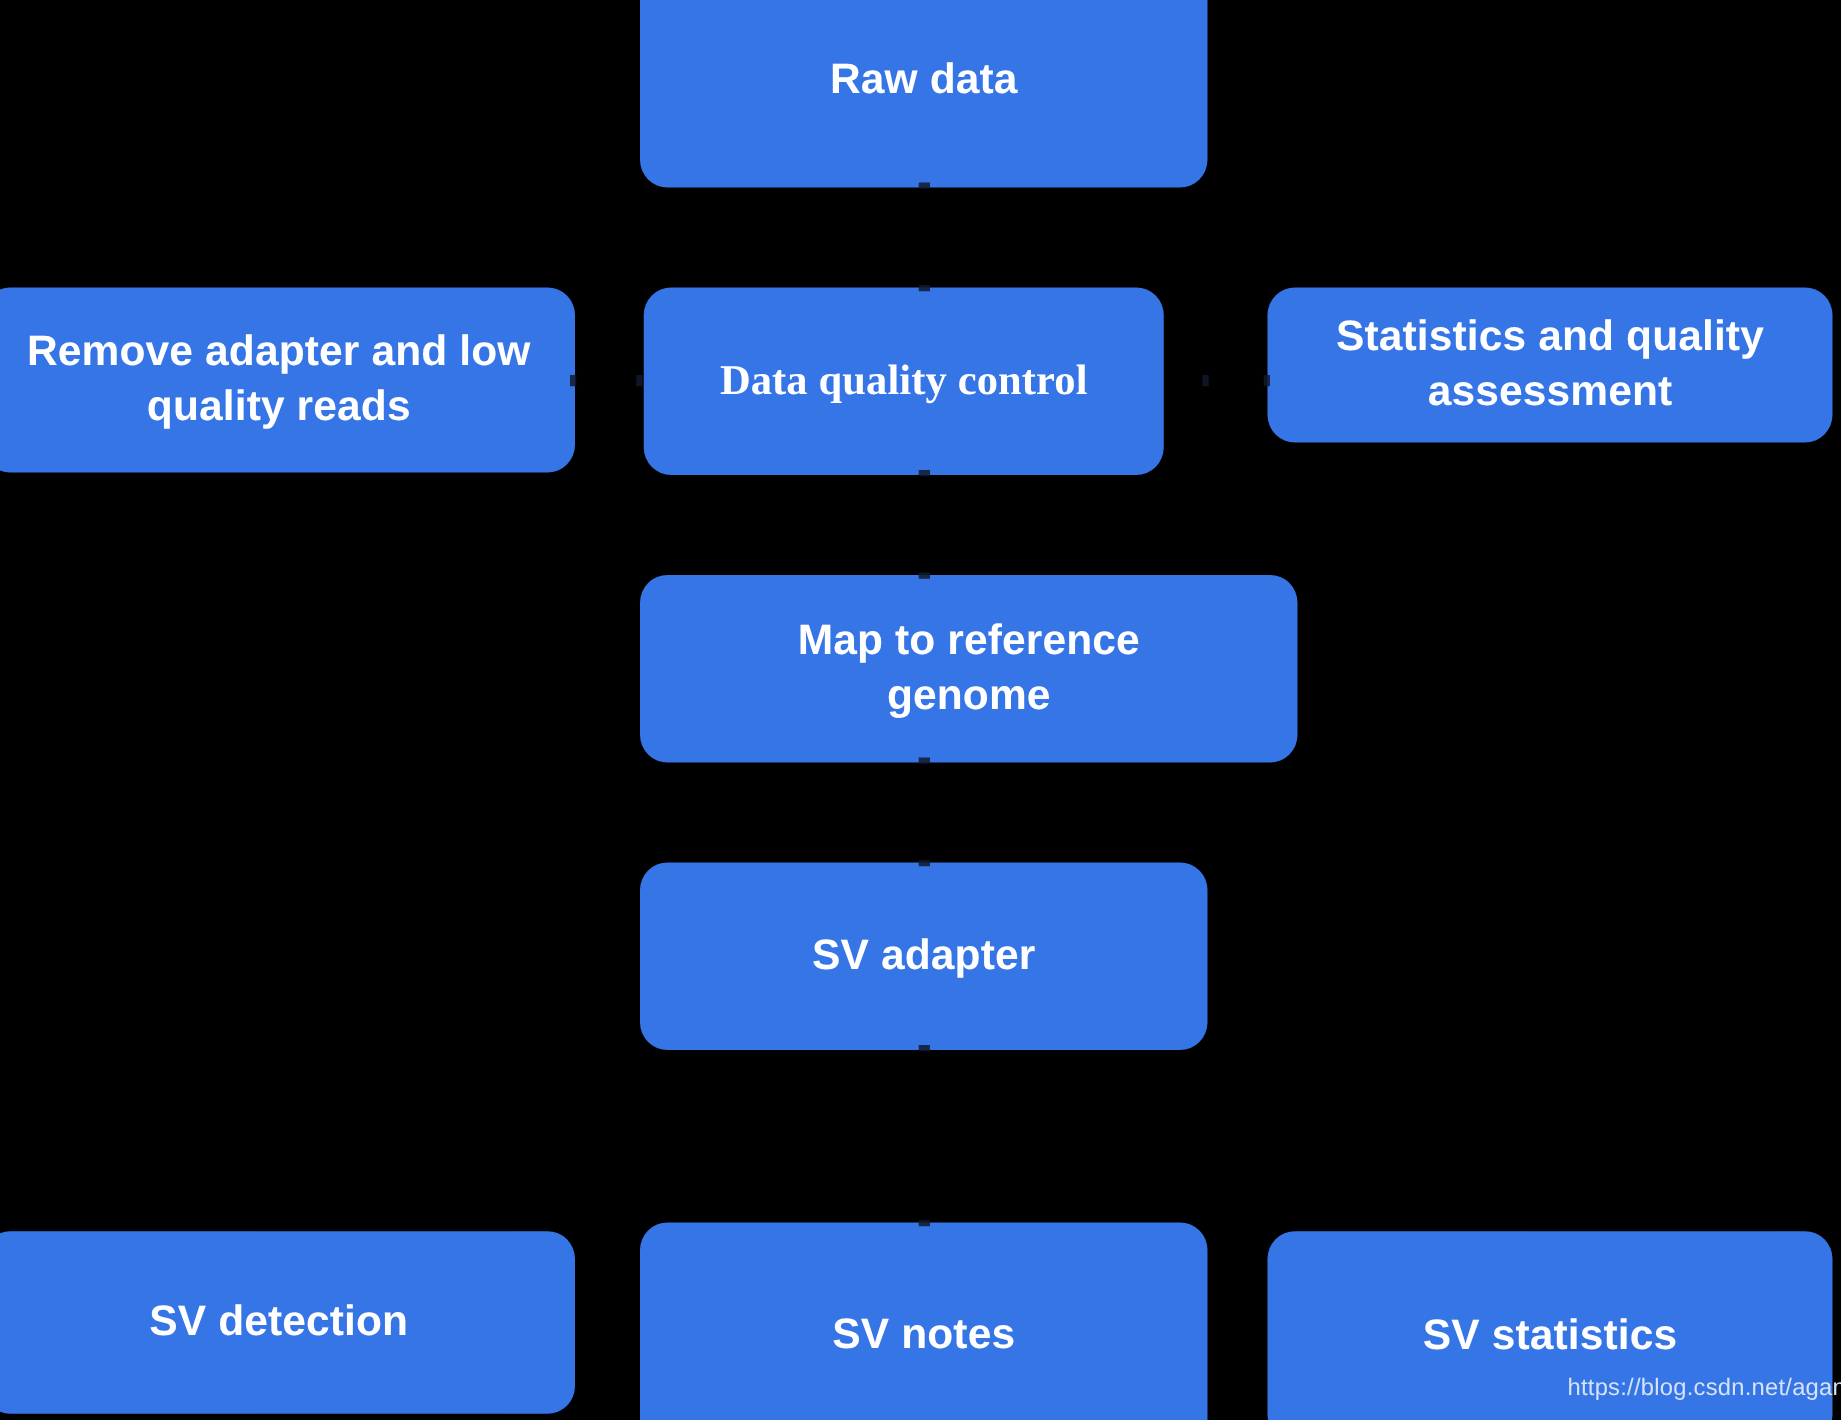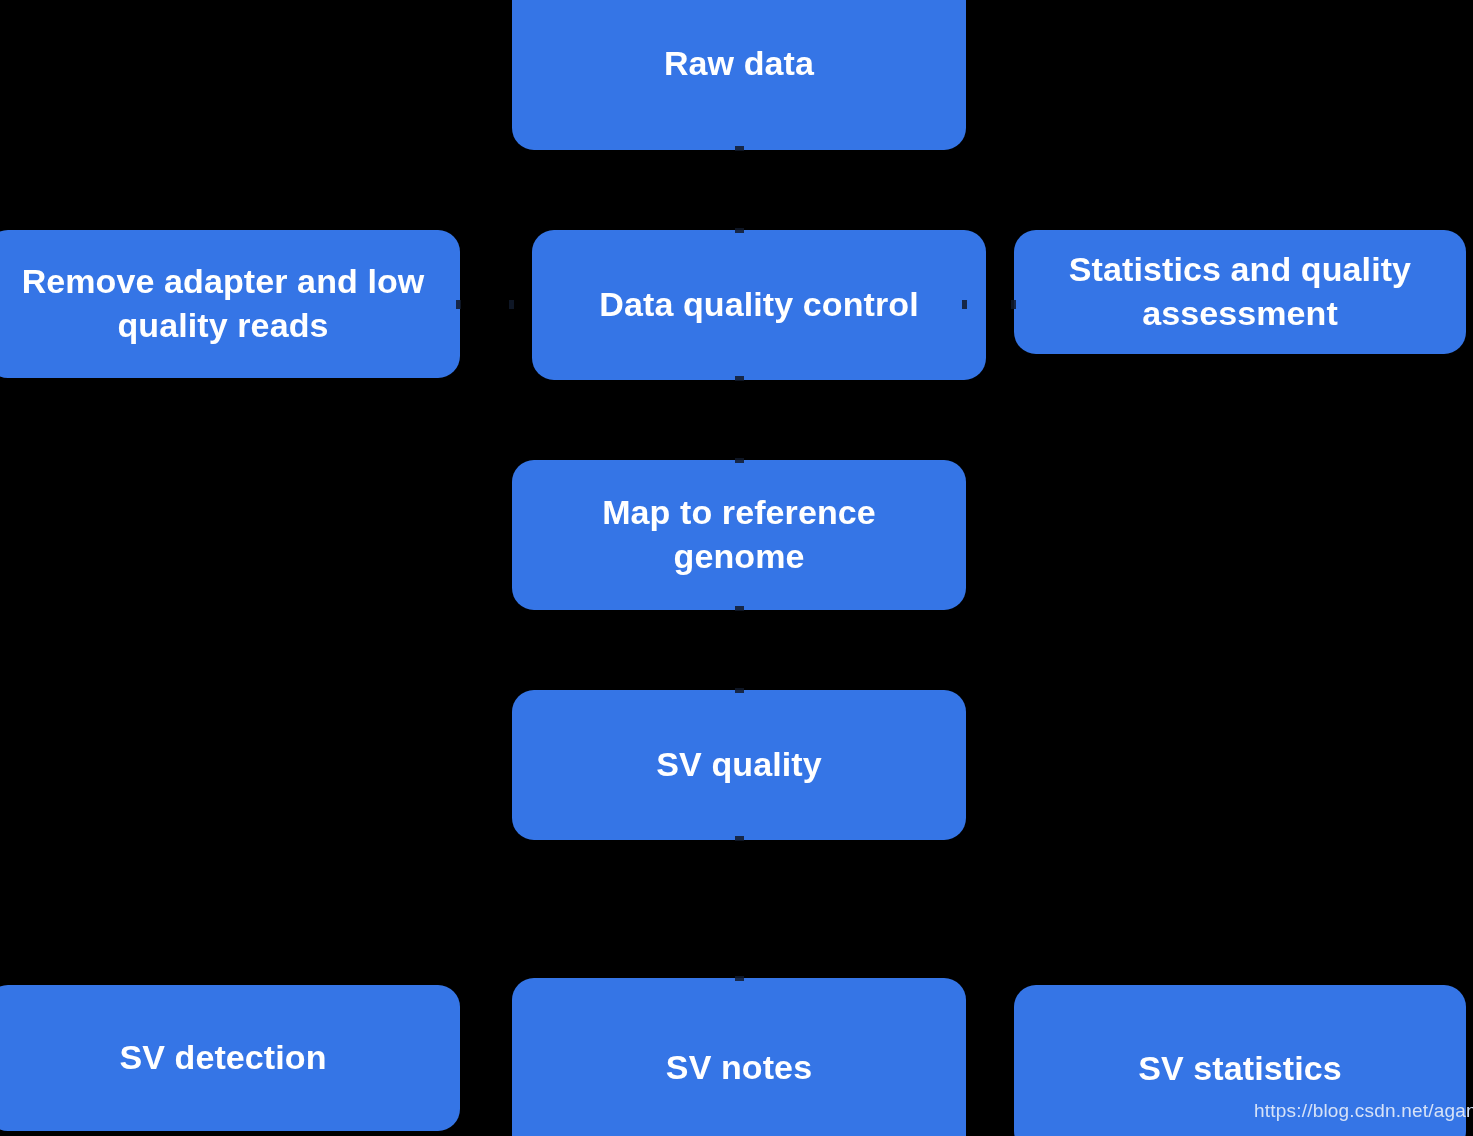--- a/index.html
+++ b/index.html
@@ -68,36 +68,36 @@
 
   <div class="node" style="left:512px; top:-22px; width:454px; height:172px; border-radius:22px;">
     <span class="label">Raw data</span>
   </div>
 
   <div class="node" style="left:-14px; top:230px; width:474px; height:148px;">
     <span class="label">Remove adapter and low
 quality reads</span>
   </div>
 
-  <div class="node" style="left:532px; top:230px; width:454px; height:150px;">
+  <div class="node" style="left:515px; top:230px; width:416px; height:150px;font-family:Liberation Serif, serif;">
     <span class="label">Data quality control</span>
   </div>
 
   <div class="node" style="left:1014px; top:230px; width:452px; height:124px;">
     <span class="label">Statistics and quality
 assessment</span>
   </div>
 
-  <div class="node" style="left:512px; top:460px; width:454px; height:150px;">
+  <div class="node" style="left:512px; top:460px; width:526px; height:150px;">
     <span class="label">Map to reference
 genome</span>
   </div>
 
   <div class="node" style="left:512px; top:690px; width:454px; height:150px;">
-    <span class="label">SV quality</span>
+    <span class="label">SV adapter</span>
   </div>
 
   <div class="node" style="left:-14px; top:985px; width:474px; height:146px;">
     <span class="label">SV detection</span>
   </div>
 
   <div class="node" style="left:512px; top:978px; width:454px; height:180px;">
     <span class="label">SV notes</span>
   </div>
 

